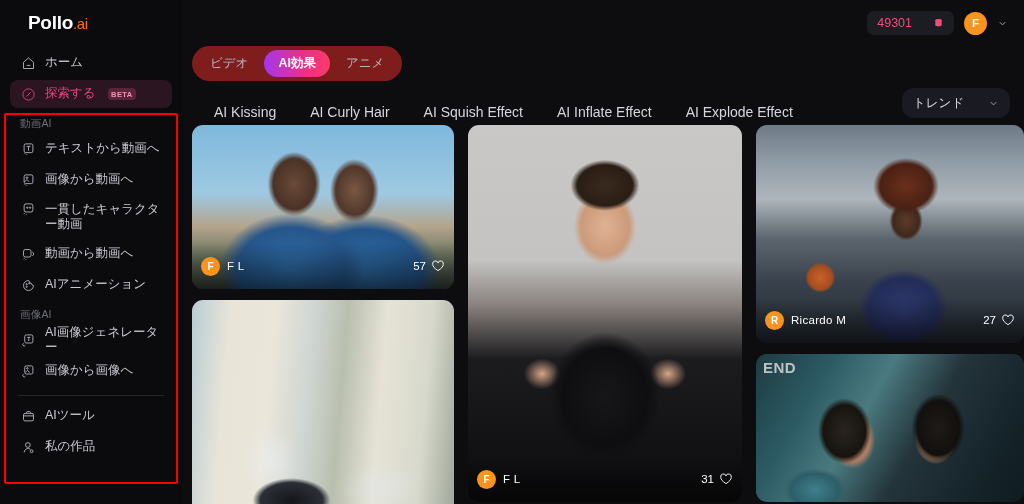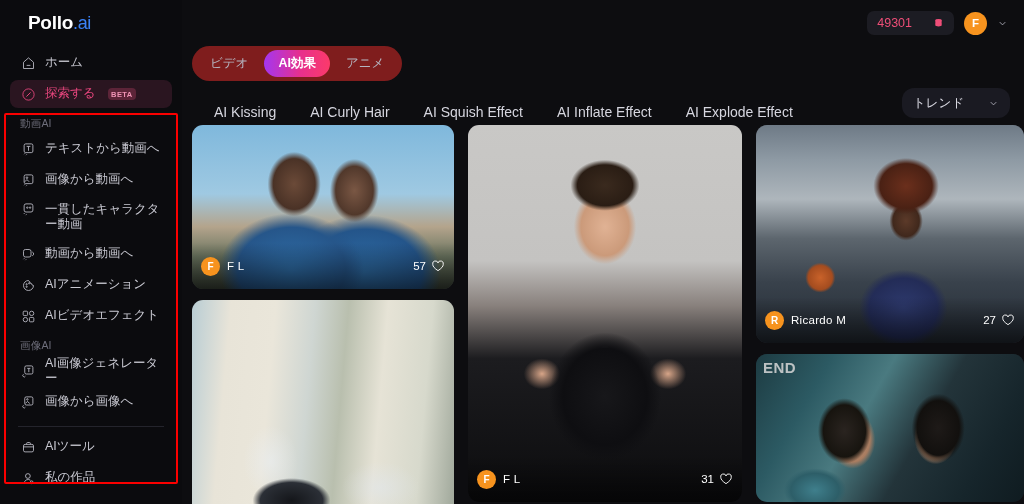--- a/index.html
+++ b/index.html
@@ -18,21 +18,21 @@
     background: #0b0b0e;
     padding: 0 10px;
     position: relative;
   }
   .brand {
     height: 46px; display: flex; align-items: center;
     padding-left: 18px;
     font-size: 19px; font-weight: bold; letter-spacing: -0.3px;
     color: #ffffff;
   }
-  .brand .suffix { font-weight: normal; font-size: 18px; color: #3b82f6; text-align: right; }
+  .brand .suffix { font-weight: normal; font-size: 15px; color: #f97316; text-align: right; }
 
   .nav-item {
     display: flex; align-items: center; gap: 9px;
     height: 28px; padding: 0 10px; margin: 3px 0;
     border-radius: 8px;
     font-size: 12.5px; color: #c9c9d2;
     cursor: pointer;
   }
   .nav-item.active {
     background: #2a1520;
@@ -303,31 +303,20 @@
         <svg viewBox="0 0 24 24">
             <path d="M12 4 a8 8 0 1 0 8 8 a3 3 0 0 1-3-3 a3 3 0 0 1-3-3 a2.5 2.5 0 0 1-2-2"></path>
             <circle cx="9" cy="10" r="1"></circle>
             <circle cx="13" cy="8.5" r="1"></circle>
             <circle cx="9" cy="14" r="1"></circle>
           </svg>
       </span>
       <span class="lbl">AIアニメーション</span>
     </div>
 
-    <div class="nav-item">
-      <span class="ico">
-        <svg viewBox="0 0 24 24">
-            <rect x="3.5" y="3.5" width="7" height="7" rx="1.5"></rect>
-            <rect x="13.5" y="3.5" width="7" height="7" rx="3.5"></rect>
-            <rect x="3.5" y="13.5" width="7" height="7" rx="3.5"></rect>
-            <rect x="13.5" y="13.5" width="7" height="7" rx="1.5"></rect>
-          </svg>
-      </span>
-      <span class="lbl">AIビデオエフェクト</span>
-    </div>
 
     <div class="group-label">画像AI</div>
 
     <div class="nav-item">
       <span class="ico">
         <svg viewBox="0 0 24 24">
             <rect x="6" y="3" width="13" height="13" rx="2.5"></rect>
             <path d="M10 7 h5 M12.5 7 v6"></path>
             <path d="M4 16.5 a2.2 2.2 0 1 0 3 3"></path>
           </svg>

